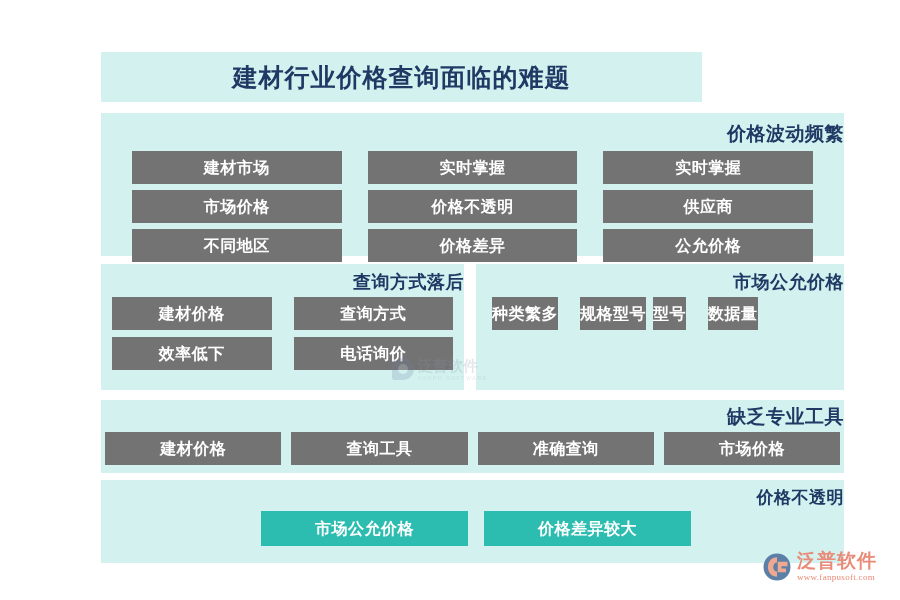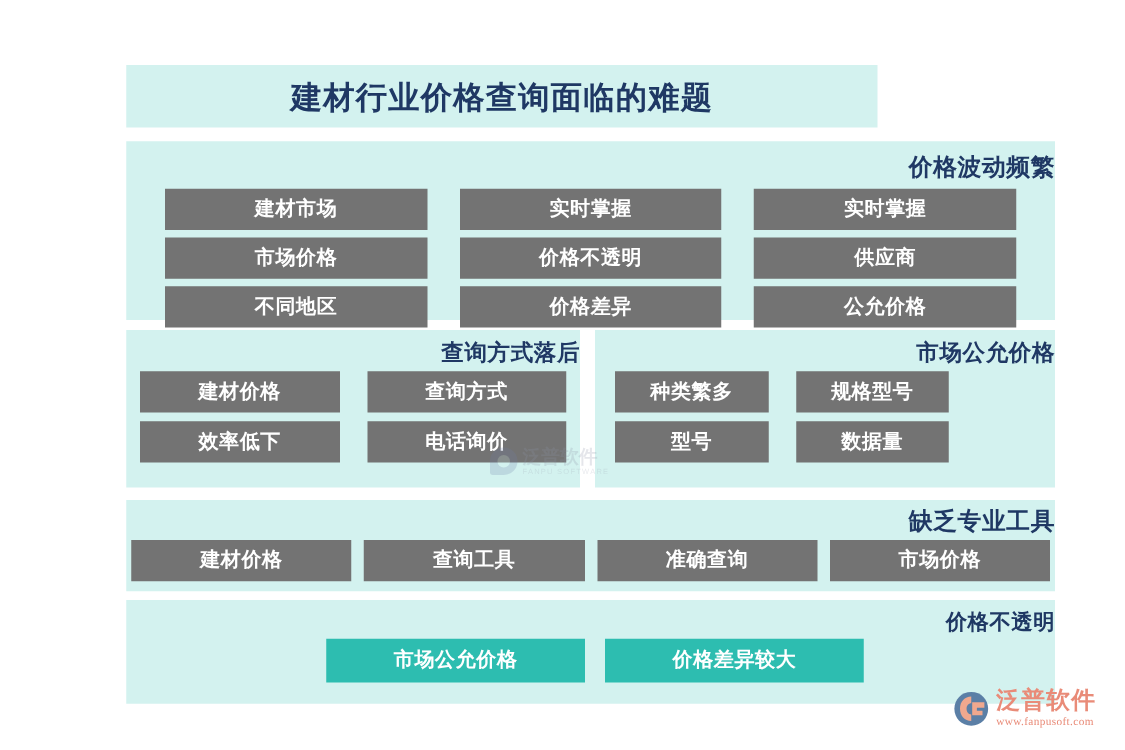--- a/index.html
+++ b/index.html
@@ -110,23 +110,23 @@
     top: 212px;
     width: 368px;
     height: 126px;
     padding-top: 6px;
   }
   #panel-3 .panel-title { font-size: 18px; }
   #panel-3 .grid {
     position: absolute;
     left: 16px;
     top: 33px;
-    width: 267px;
-    display: flex;
-    flex-direction: column;
+    width: 338px;
+    display: flex;
+    flex-direction: row;
     gap: 7px;
   }
   #panel-3 .row {
     display: flex;
     gap: 22px;
   }
   #panel-3 .row .chip { flex: 1; }
 
   
   #panel-4 {

